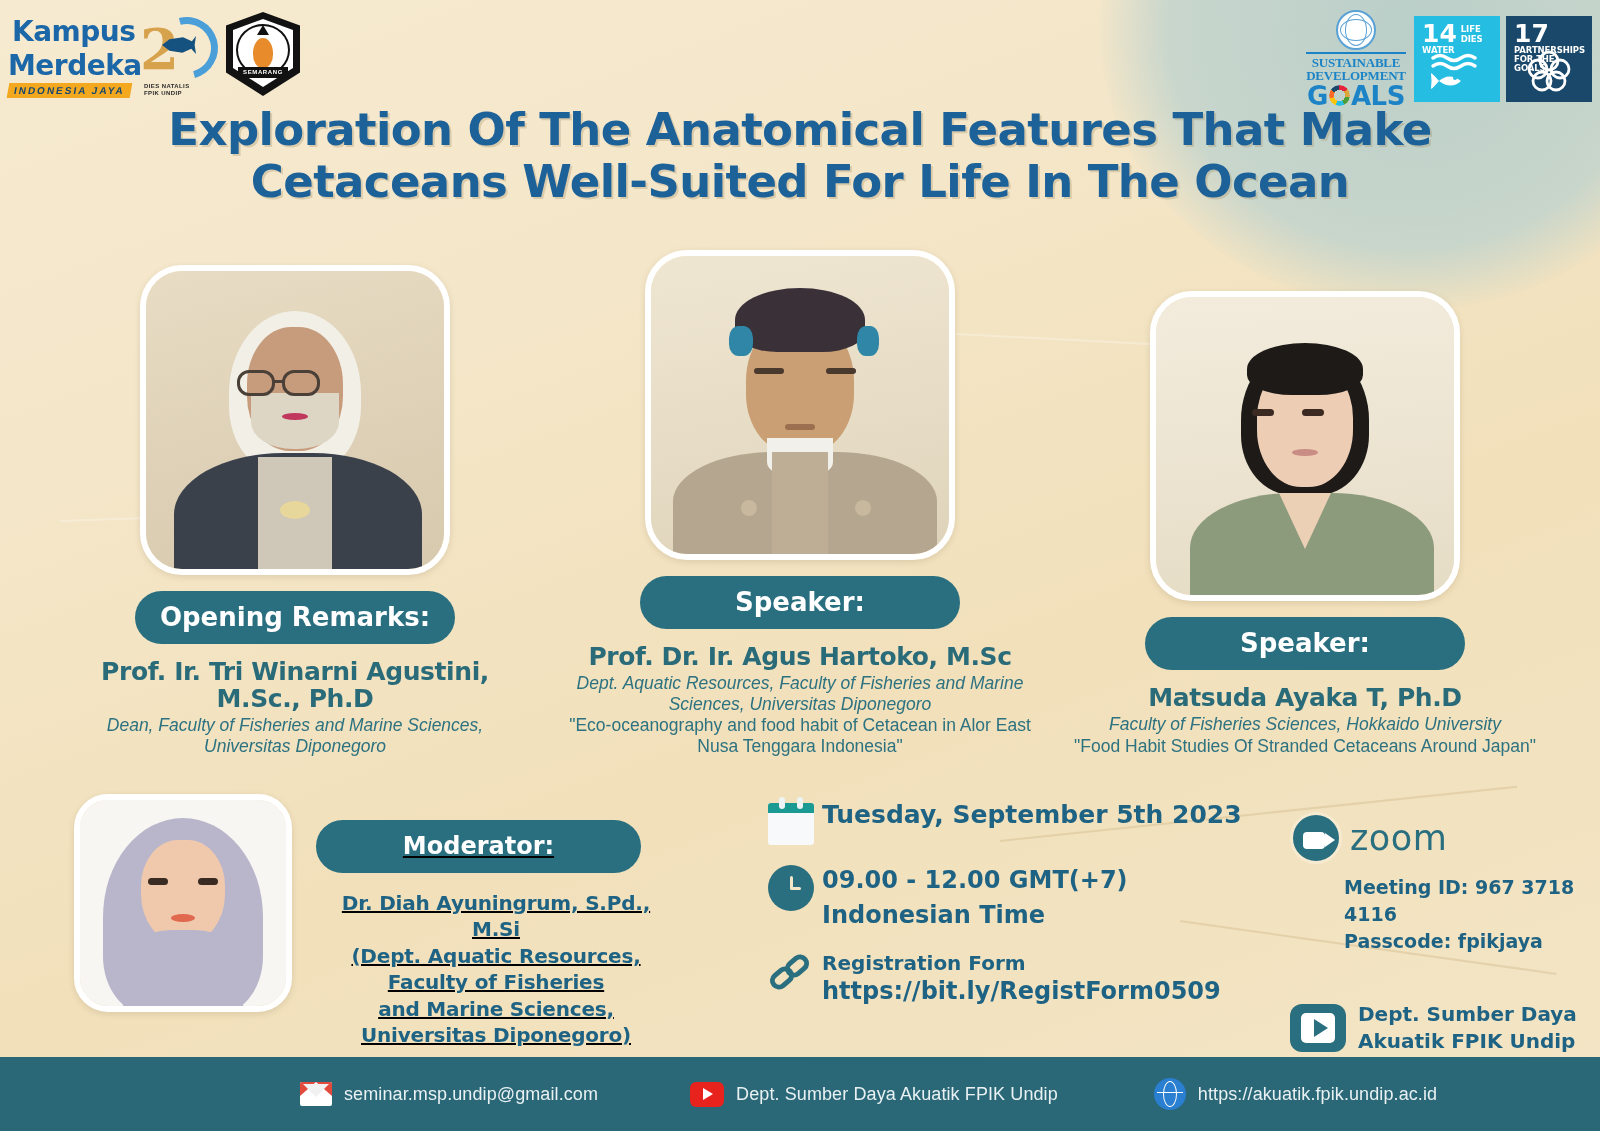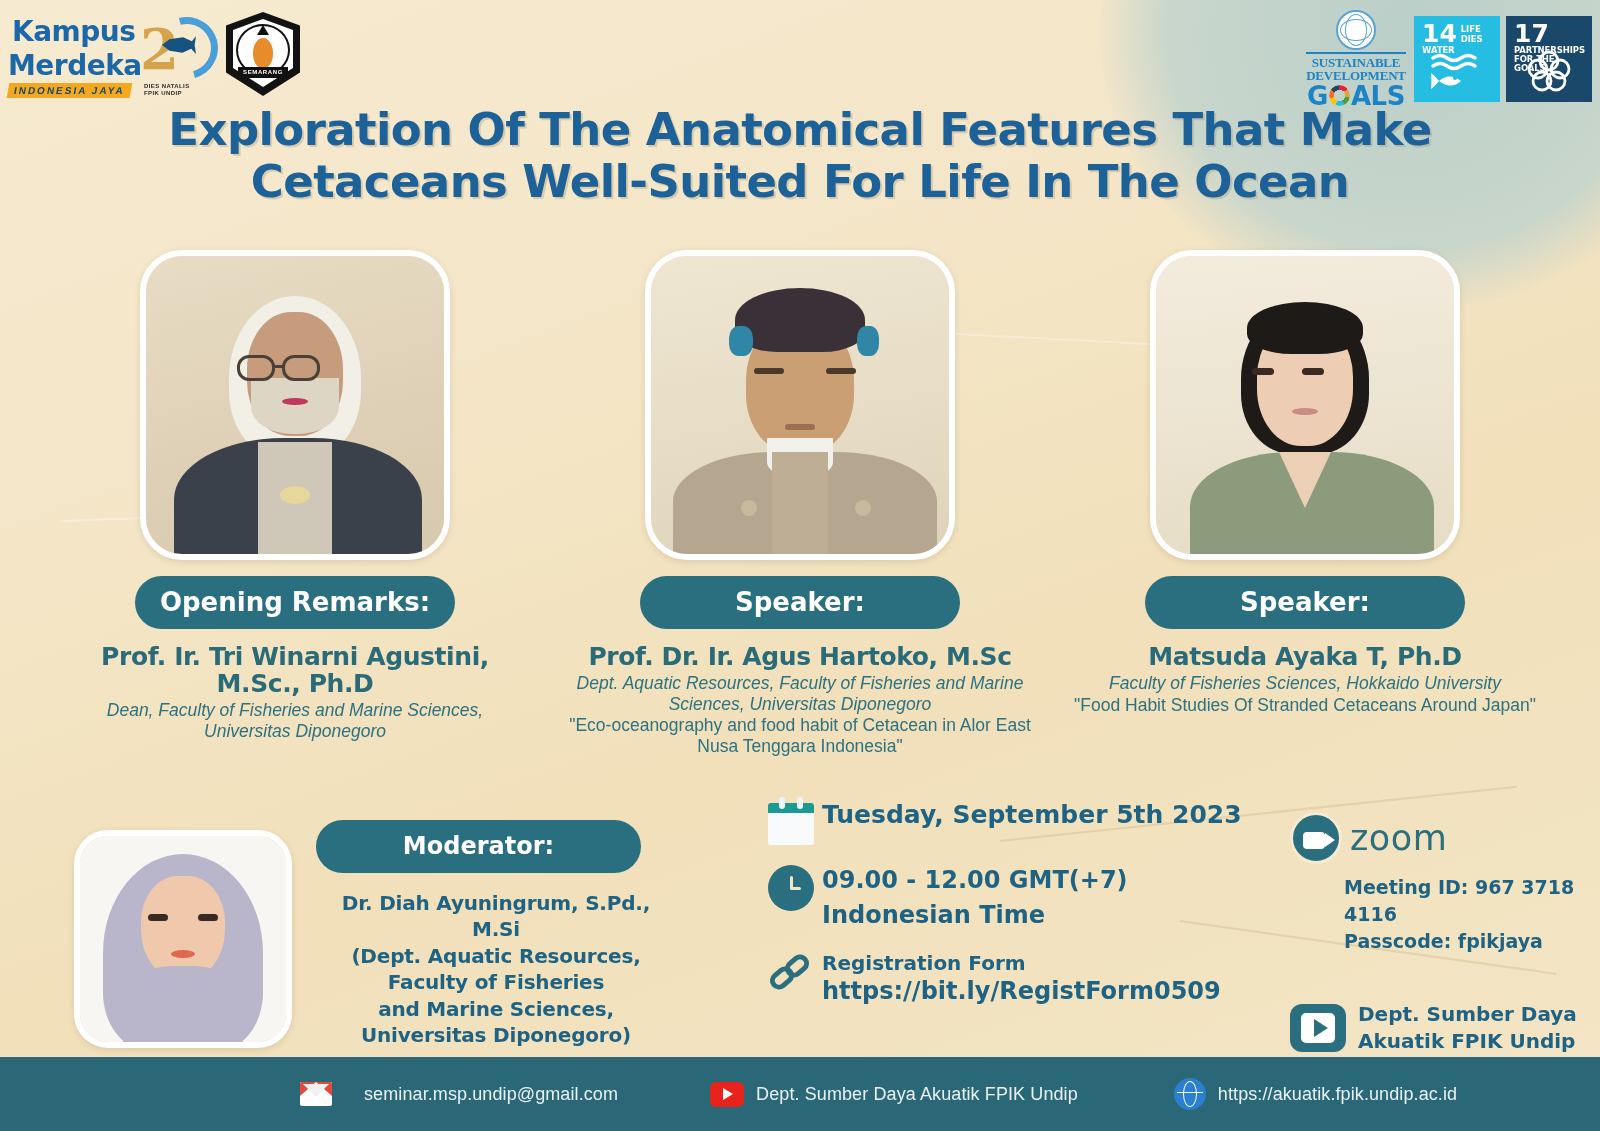--- a/index.html
+++ b/index.html
@@ -234,20 +234,21 @@
     letter-spacing: -0.6px;
     text-shadow: 2px 2px 0 rgba(160,140,100,0.30);
     padding: 0 80px;
   }
 
   
   .speakers {
     position: absolute; left: 0; top: 250px; width: 1600px;
     display: flex; justify-content: space-between;
     padding: 0 60px;
+    align-items: flex-end;
   }
   .sp-col { width: 470px; text-align: center; position: relative; }
   .sp-col.mid { width: 470px; }
   .photo-frame {
     width: 310px; height: 310px;
     margin: 0 auto;
     border: 6px solid #ffffff;
     border-radius: 42px;
     overflow: hidden;
     position: relative;
@@ -296,21 +297,21 @@
     margin-top: 1px;
     color: #2d7281;
     font-size: 17.5px;
     line-height: 1.18;
     padding: 0 4px;
   }
 
   
   .moderator-block {
     position: absolute; left: 74px; top: 758px;
-    display: flex; align-items: flex-end;
+    display: flex; align-items: center; text-decoration: underline;
   }
   .mod-text { margin-left: 24px; width: 360px; text-align: center; }
   .mod-pill {
     margin-top: 62px;
     background: #2a6f7f; color: #fff;
     border-radius: 30px;
     font-family: "DejaVu Sans", sans-serif;
     font-weight: bold; font-size: 24px;
     padding: 12px 0 13px 0;
     width: 325px;
@@ -705,21 +706,21 @@
         <div class="yt-tri"></div>
       </div>
       <div class="yt-text">
         <div>Dept. Sumber Daya</div>
         <div>Akuatik FPIK Undip</div>
       </div>
     </div>
   </div>
 
   <div class="footer">
-    <div class="foot-item" style="margin-left:300px;gap:20px;">
+    <div class="foot-item" style="margin-left:300px;">
       <span class="gmail-ico"></span>
       <span class="flabel">seminar.msp.undip@gmail.com</span>
     </div>
     <div class="foot-item" style="margin-left:92px;">
       <span class="ytf-ico"></span>
       <span class="flabel">Dept. Sumber Daya Akuatik FPIK Undip</span>
     </div>
     <div class="foot-item" style="margin-left:96px;">
       <span class="web-ico"></span>
       <span class="flabel">https://akuatik.fpik.undip.ac.id</span>

